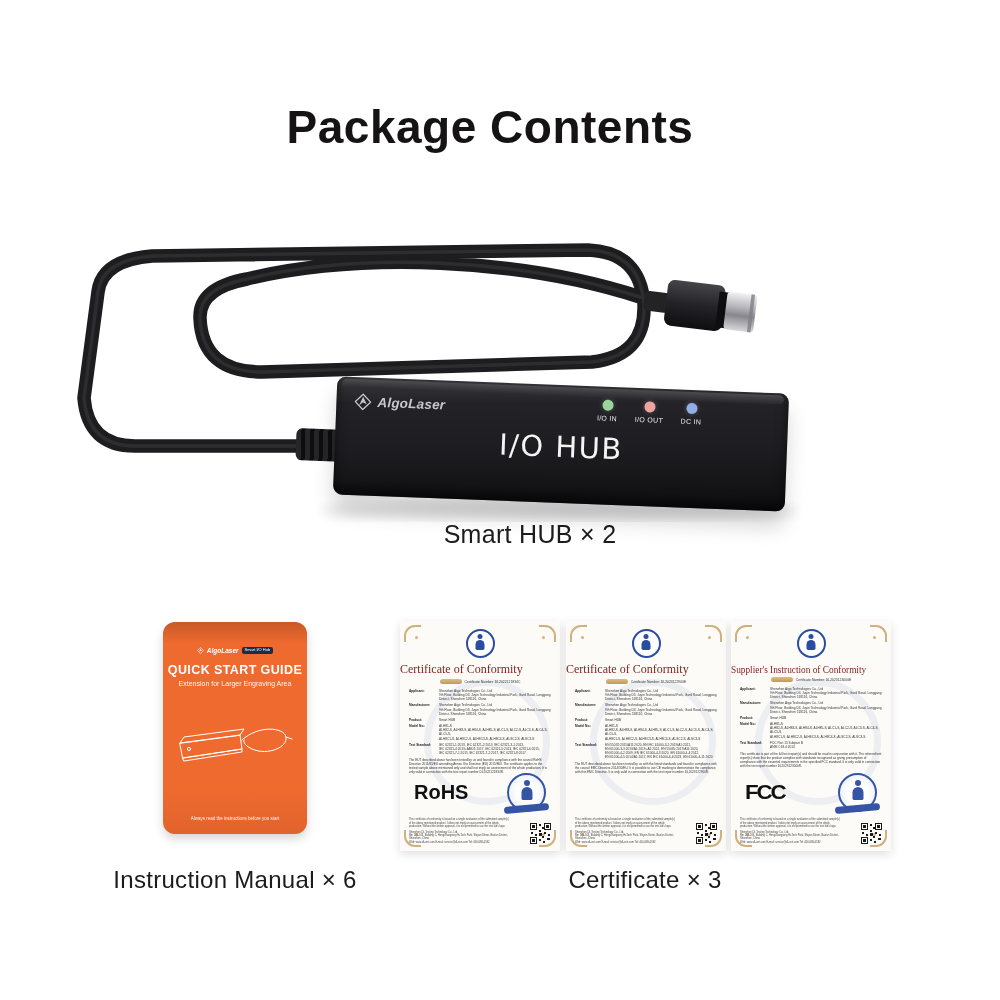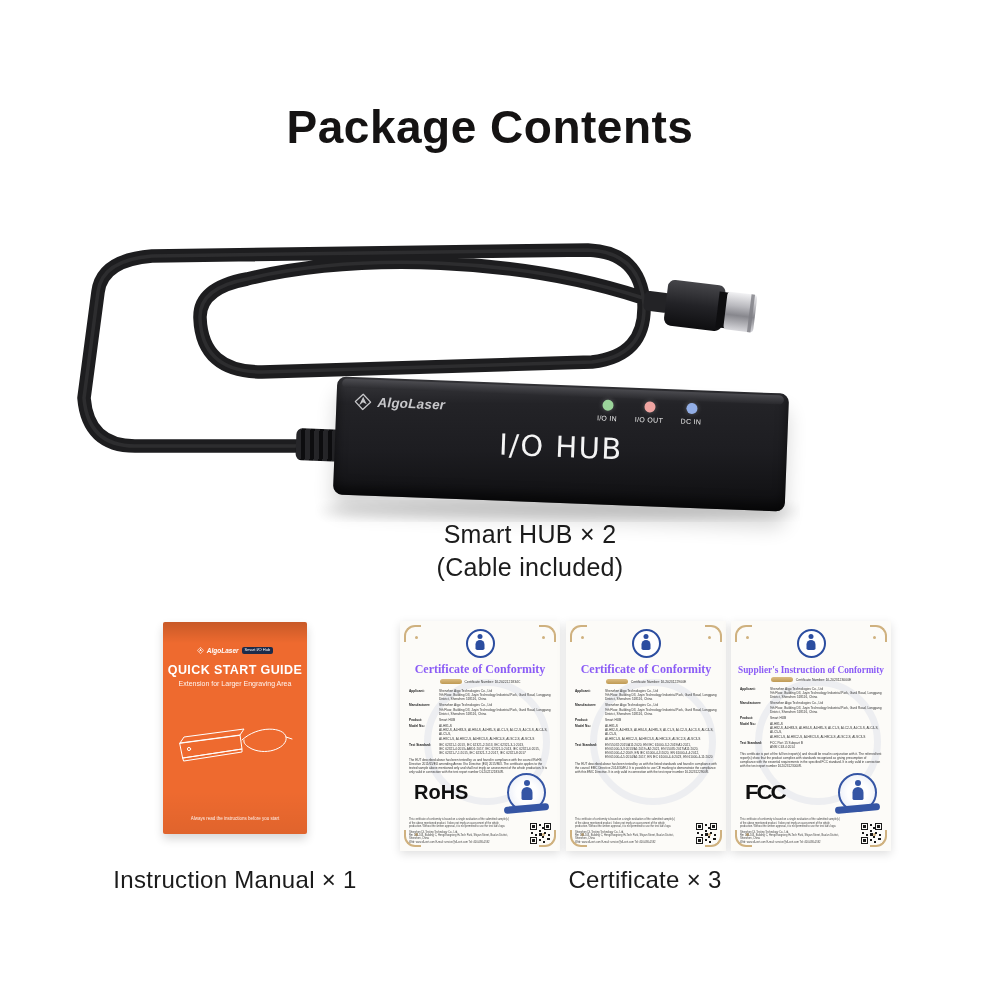--- a/index.html
+++ b/index.html
@@ -31,21 +31,21 @@
   .led-dot{width:11px;height:11px;border-radius:50%;box-shadow:0 0 5px rgba(255,255,255,.25);}
   .led-label{font-size:7px;color:#eaeaea;letter-spacing:.3px;white-space:nowrap;}
   .hub-name{position:absolute;left:0;right:0;top:45px;text-align:center;color:#f4f4f4;
             font-family:"DejaVu Sans","Liberation Sans",sans-serif;
             font-size:29px;font-weight:400;letter-spacing:1.5px;}
 
   .hub-caption{position:absolute;left:80px;right:0;top:518px;text-align:center;
                font-size:25px;line-height:33px;color:#1c1c1c;letter-spacing:.3px;}
 
   
-  .manual{position:absolute;left:163px;top:622px;width:144px;height:212px;border-radius:2px;
+  .manual{position:absolute;left:163px;top:622px;width:144px;height:212px;border-radius:12px;
           box-shadow:0 5px 10px rgba(0,0,0,.16);overflow:hidden;}
   .manual::before{content:"";position:absolute;inset:0;
           background:linear-gradient(180deg,rgba(0,0,0,.16),rgba(0,0,0,0) 10%,rgba(255,255,255,0) 80%,rgba(0,0,0,.06));}
   .m-logo-row{position:relative;margin-top:25px;display:flex;justify-content:center;align-items:center;gap:3px;}
   .m-logo-icon{width:7px;height:7px;}
   .m-brand{font-size:6.5px;font-weight:700;font-style:italic;color:#fff;}
   .m-badge{font-size:4px;color:#fff;background:#1c2b4a;border-radius:2px;padding:1px 3px;line-height:1.2;}
   .m-title{position:relative;margin-top:9px;text-align:center;color:#fff;font-weight:700;
            font-size:12.5px;letter-spacing:.4px;}
   .m-sub{position:relative;margin-top:3px;text-align:center;color:rgba(255,255,255,.93);font-size:7px;}
@@ -62,22 +62,22 @@
         border-top-left-radius:11px;opacity:.85;}
   .corner::after{content:"";position:absolute;left:9px;top:9px;width:3px;height:3px;border-radius:50%;background:#c8a56a;}
   .corner.tl{left:4px;top:4px;} .corner.tr{right:4px;top:4px;transform:rotate(90deg);}
   .corner.br{right:4px;bottom:4px;transform:rotate(180deg);} .corner.bl{left:4px;bottom:4px;transform:rotate(270deg);}
   .c-emblem{position:relative;margin:8px auto 0;width:25px;height:25px;border-radius:50%;
         border:2.5px solid #2b4da0;background:#fff;}
   .c-emblem::before{content:"";position:absolute;left:50%;top:3px;transform:translateX(-50%);
         width:5px;height:5px;border-radius:50%;background:#2b4da0;}
   .c-emblem::after{content:"";position:absolute;left:50%;top:9px;transform:translateX(-50%);
         width:9px;height:10px;border-radius:5px 5px 2px 2px;background:#2b4da0;}
-  .c-title{position:relative;margin-top:4px;text-align:center;color:#8b5cf6;
-        font-family:"Liberation Serif",serif;font-weight:700;font-size:12px;white-space:nowrap;}
+  .c-title{position:relative;margin-top:4px;text-align:left;color:#7f1d1d;
+        font-family:"Liberation Serif",serif;font-weight:400;font-size:12px;white-space:nowrap;}
   .cert.c3 .c-title{font-size:9.3px;margin-top:7px;}
   .c-numrow{position:relative;margin-top:2px;display:flex;justify-content:center;align-items:center;gap:3px;}
   .c-pill{width:22px;height:5px;border-radius:3px;background:linear-gradient(#dcbd82,#bf9a54);}
   .c-num{font-size:3.4px;color:#333;}
   .c-fields{position:relative;margin:5px 9px 0;}
   .frow{display:flex;margin-bottom:2px;}
   .flab{flex:none;width:30px;font-size:3.2px;font-weight:700;color:#222;line-height:1.3;}
   .fval{flex:1;font-size:3.2px;color:#333;line-height:1.3;white-space:pre-line;}
   .c-statement{position:relative;margin:3px 9px 0;font-size:3.1px;color:#333;line-height:1.3;}
   .c-markrow{position:absolute;left:10px;right:10px;top:152px;height:44px;}
@@ -163,21 +163,20 @@
           <span class="led-dot" style="background: rgb(146, 174, 230);"></span>
           <span class="led-label">DC IN</span>
         </div>
       </div>
       <div class="hub-name">I/O HUB</div>
     </div>
   </div>
 
   <div class="hub-caption">
     <div>Smart HUB × 2</div>
-    <div>(Cable included)</div>
   </div>
 
   <div class="manual" style="background: rgb(238, 106, 47);">
     <div class="m-logo-row">
       <svg class="m-logo-icon" viewBox="0 0 20 20">
         <path d="M10 1 L19 10 L10 19 L1 10 Z" fill="none" stroke="#fff" stroke-width="1.8"></path>
         <path d="M10 4 L14.5 12.5 L10 10.5 L5.5 14.5 Z" fill="#fff"></path>
       </svg>
       <span class="m-brand">AlgoLaser</span>
       <span class="m-badge">Smart I/O Hub</span>
@@ -424,16 +423,16 @@
             <rect x="18" y="11" width="2" height="2"></rect>
             <rect x="12" y="13" width="2" height="2"></rect>
           <rect x="9" y="16" width="2" height="2"></rect>
             <rect x="13" y="18" width="2" height="2"></rect>
             <rect x="17" y="15" width="3" height="2"></rect>
         </g>
       </svg>
     </div>
   </div>
 
-  <div class="caption caption-left">Instruction Manual × 1</div>
+  <div class="caption caption-left">Instruction Manual × 6</div>
   <div class="caption caption-right">Certificate × 3</div>
 
 </div>
 
 </body></html>

